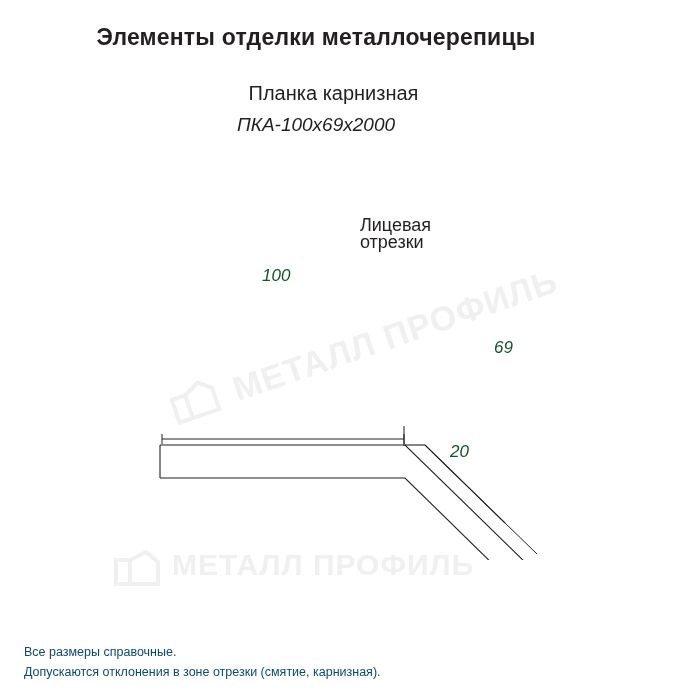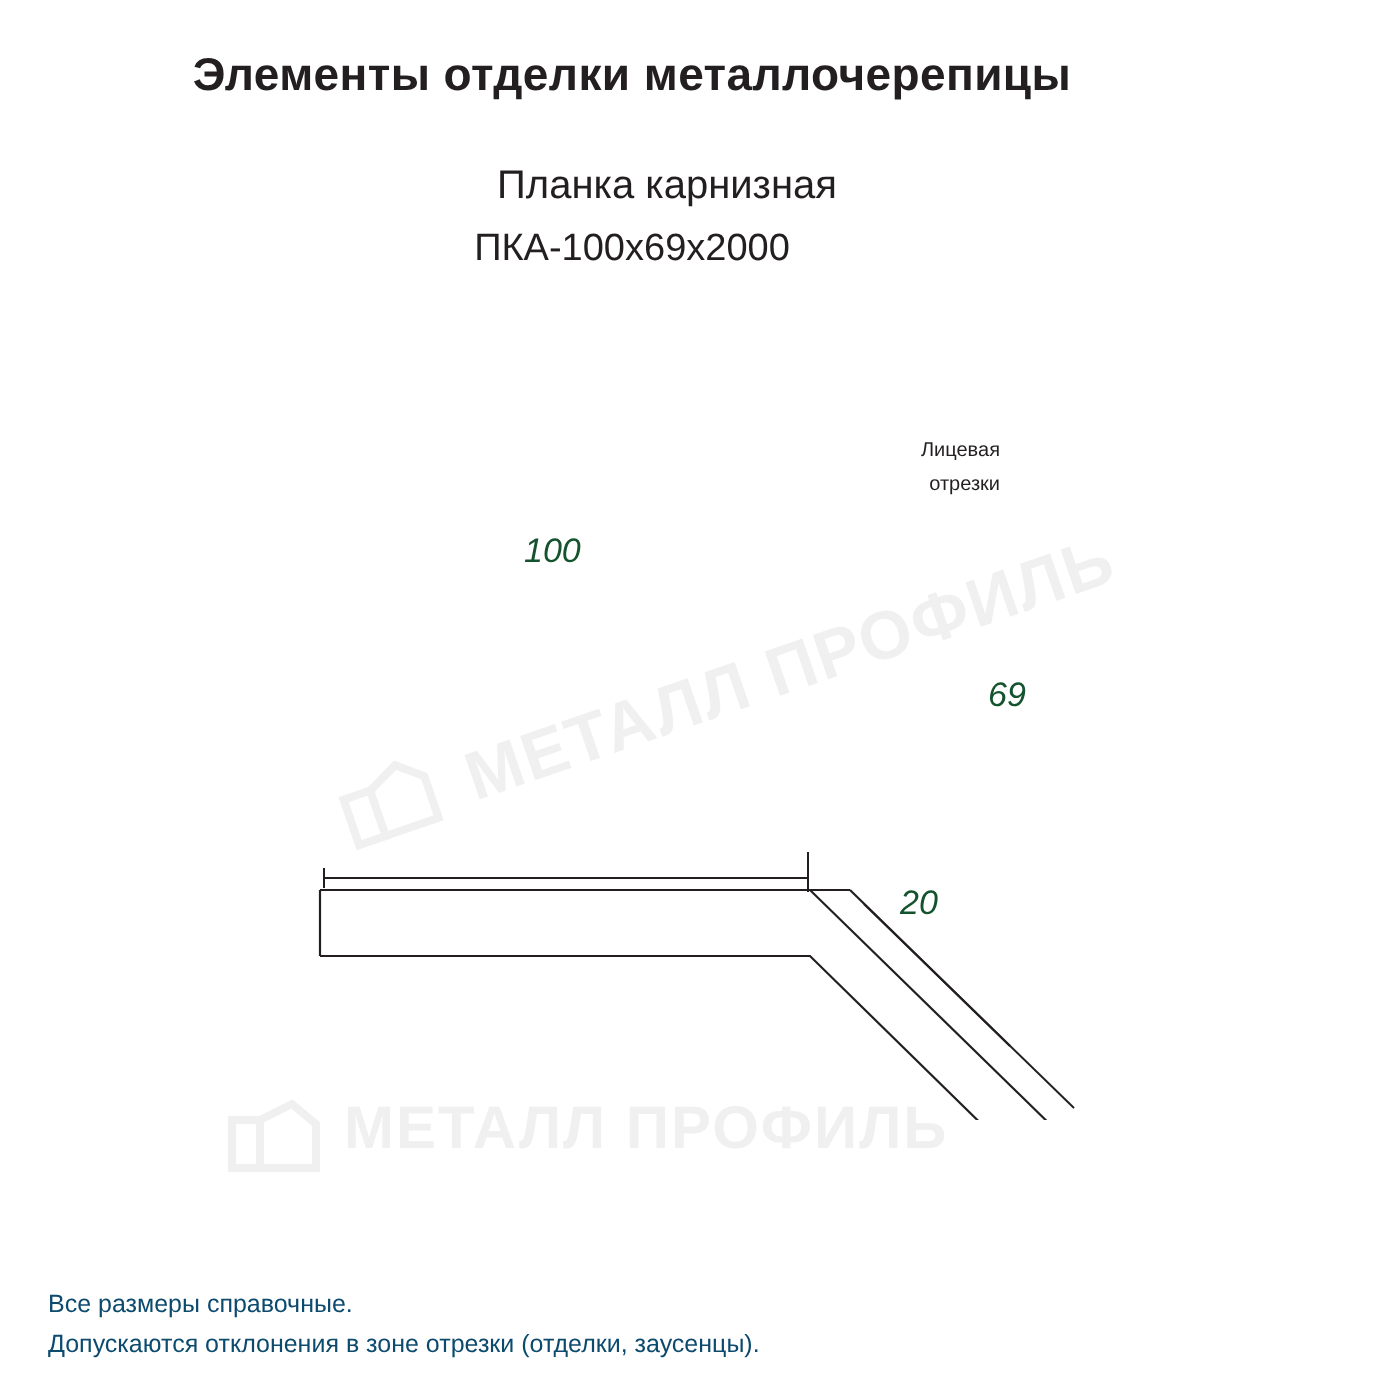--- a/index.html
+++ b/index.html
@@ -38,20 +38,21 @@
     margin: 0;
     line-height: 26px;
     padding-top: 28px;
     padding-left: 35px;
   }
   .code-title {
     font-size: 19px;
     margin: 0;
     line-height: 26px;
     padding-top: 6px;
+    font-style: italic;
   }
   .drawing {
     position: absolute;
     top: 160px;
     left: 0;
     width: 700px;
     height: 400px;
   }
   .watermark {
     position: absolute;
@@ -82,24 +83,24 @@
   }
   .label {
     position: absolute;
     font-size: 17px;
     color: #14532d;
     white-space: nowrap;
     font-style: italic;
   }
   .label-face {
     position: absolute;
-    font-size: 10px;
+    font-size: 18px;
     color: #231f20;
     line-height: 17px;
-    text-align: right;
+    text-align: left;
     white-space: nowrap;
   }
   .footer {
     position: absolute;
     left: 24px;
     bottom: 18px;
     font-size: 12.5px;
     line-height: 20px;
     color: #0c4a6e;
   }
@@ -182,16 +183,16 @@
 
     <div class="label" style="top:106px; left:262px;">100</div>
 
     <div class="label" style="top:178px; left:494px;">69</div>
 
     <div class="label" style="top:282px; left:450px;">20</div>
   </div>
 
   <div class="footer">
     <p>Все размеры справочные.</p>
-    <p>Допускаются отклонения в зоне отрезки (отделки, заусенцы).</p>
+    <p>Допускаются отклонения в зоне отрезки (смятие, карнизная).</p>
   </div>
 
 </div>
 
 </body></html>

